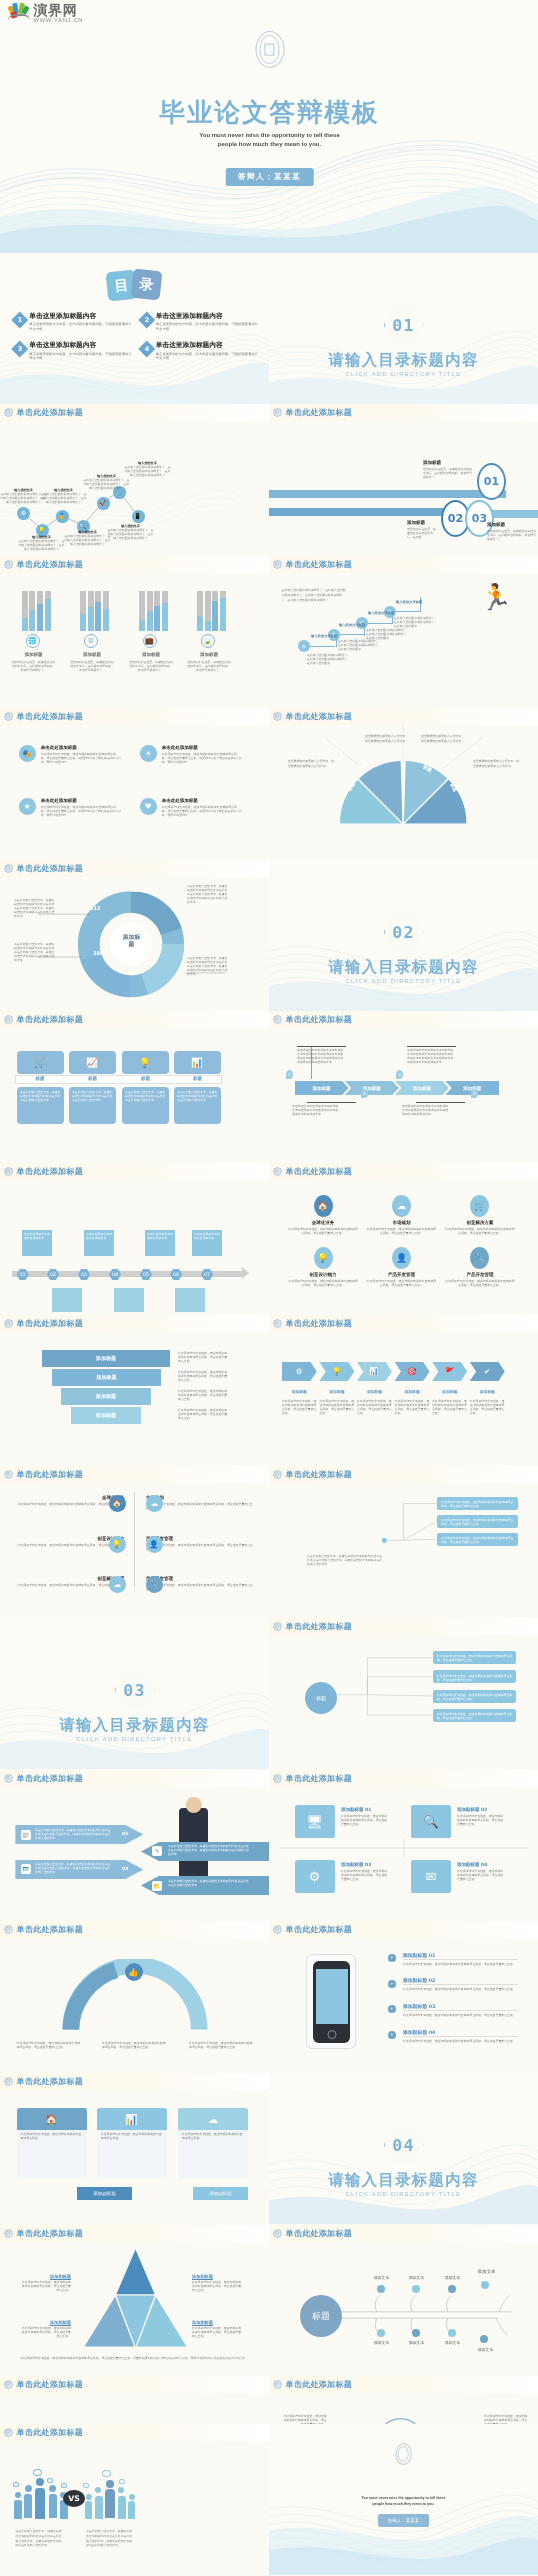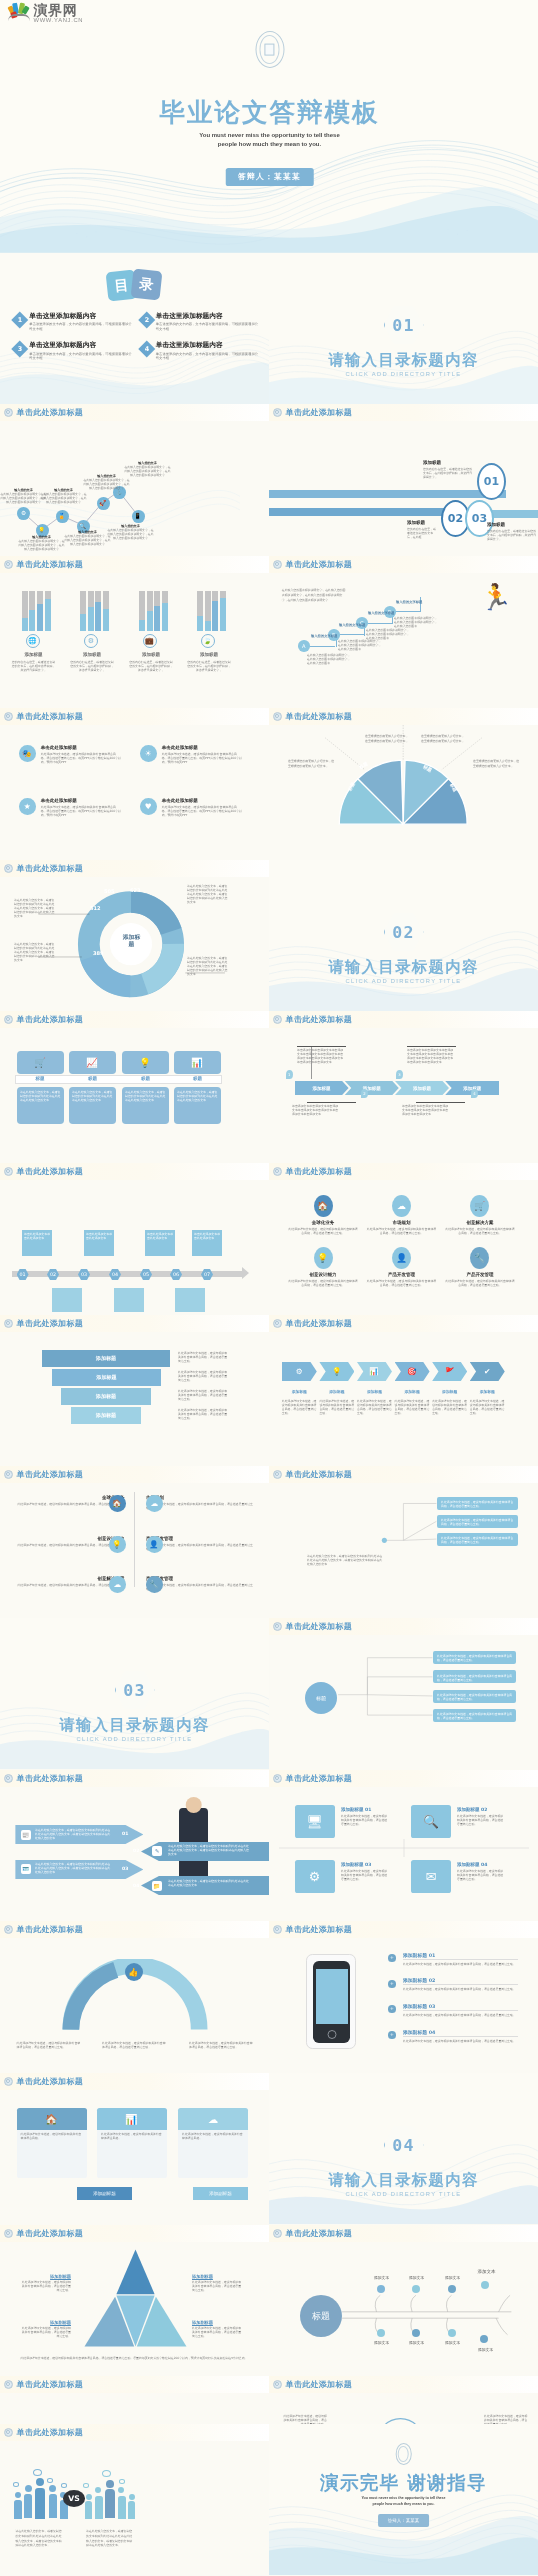--- a/index.html
+++ b/index.html
@@ -1180,21 +1180,20 @@
         <path d="M-20 176 C80 136 170 226 270 181 S390 141 440 166"></path>
         <path d="M-20 188 C80 148 170 238 270 193 S390 153 440 178"></path>
         <path d="M-20 200 C80 160 170 250 270 205 S390 165 440 190"></path>
       </g>
       <path d="M-10 170 C100 140 200 212 310 168 S420 150 440 168 L440 237 L-10 237Z" fill="#d8ecf6" opacity=".5"></path>
       <path d="M-10 200 C110 172 210 238 320 198 S420 186 440 200 L440 237 L-10 237Z" fill="#bddff0" opacity=".45"></path>
     </svg>
     <div style="position:absolute;left:50%;top:19px;transform:translateX(-50%);width:16.6px;height:22px;border:1px solid #aec6d6;border-radius:50%;opacity:.85;">
       <span style="position:absolute;inset:1.9px;border:0.6px solid #bdd1de;border-radius:50%;display:block;"></span>
       </div>
-    <div class="endtitle cn">演示完毕 谢谢指导</div>
     <div class="endsub">
       <div>You must never miss the opportunity to tell these</div>
       <div>people how much they mean to you.</div>
     </div>
     <div class="endbtn cn">答辩人：某某某</div>
   </div>
 
 </div>
 
 

